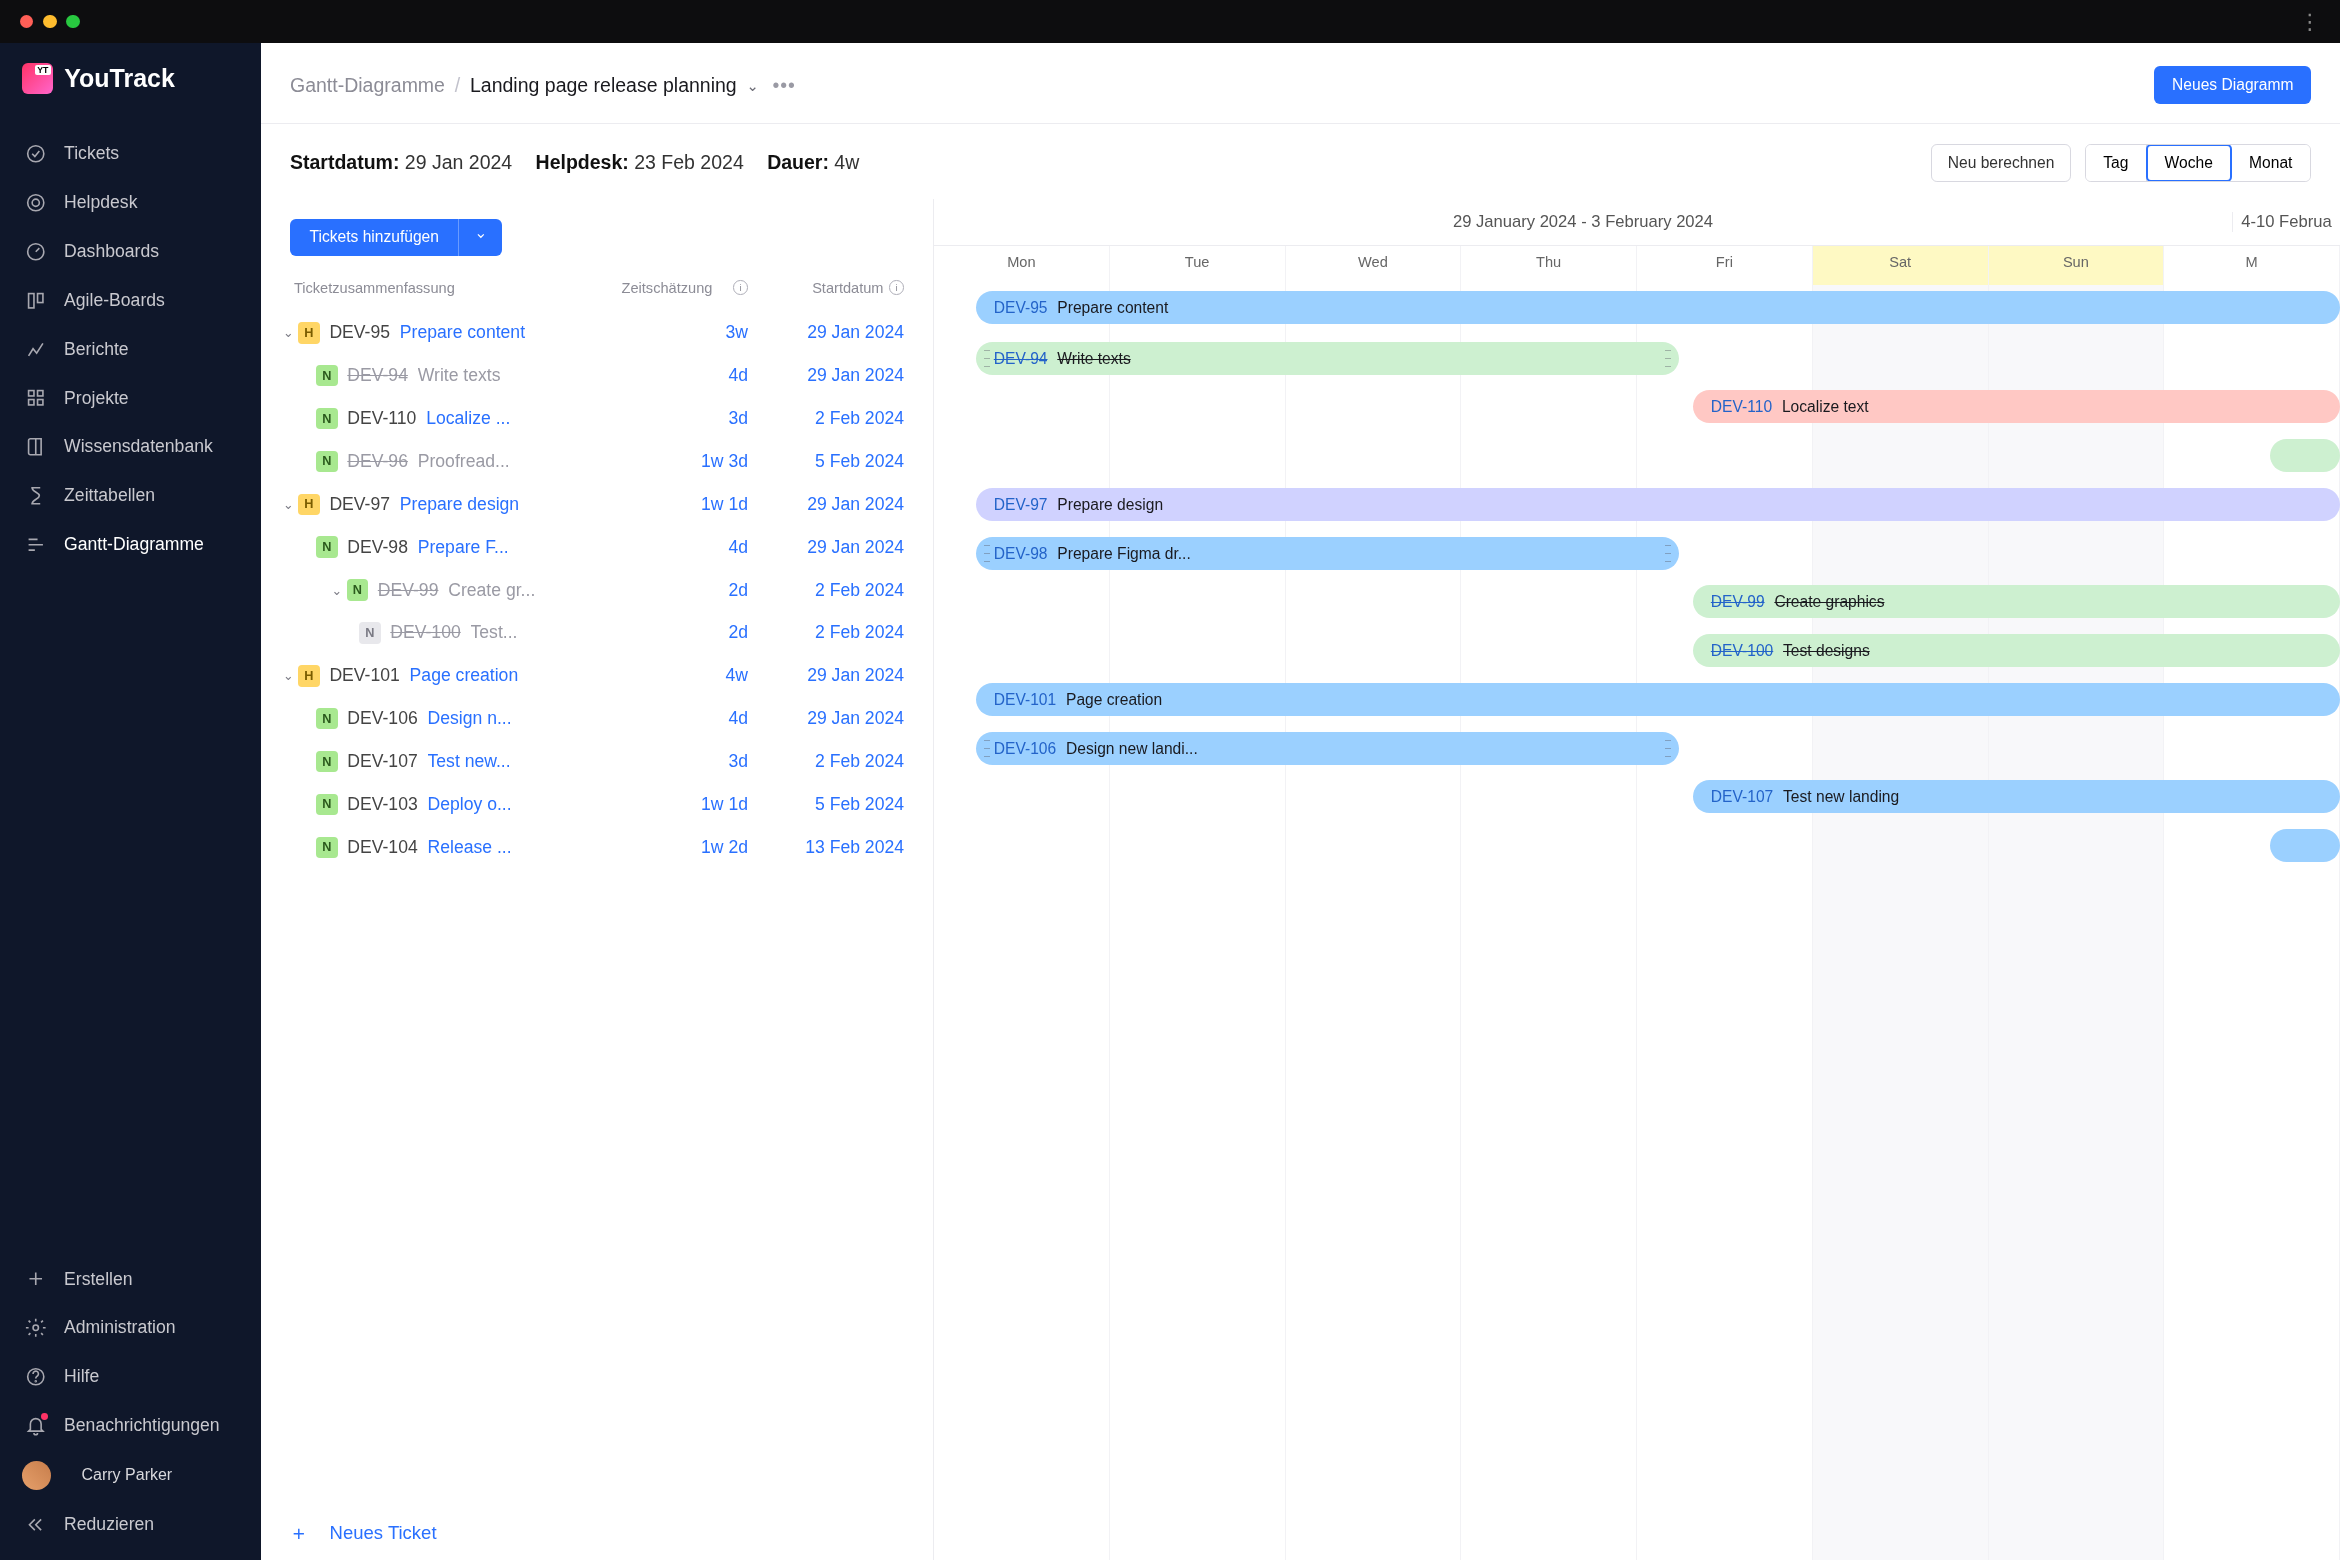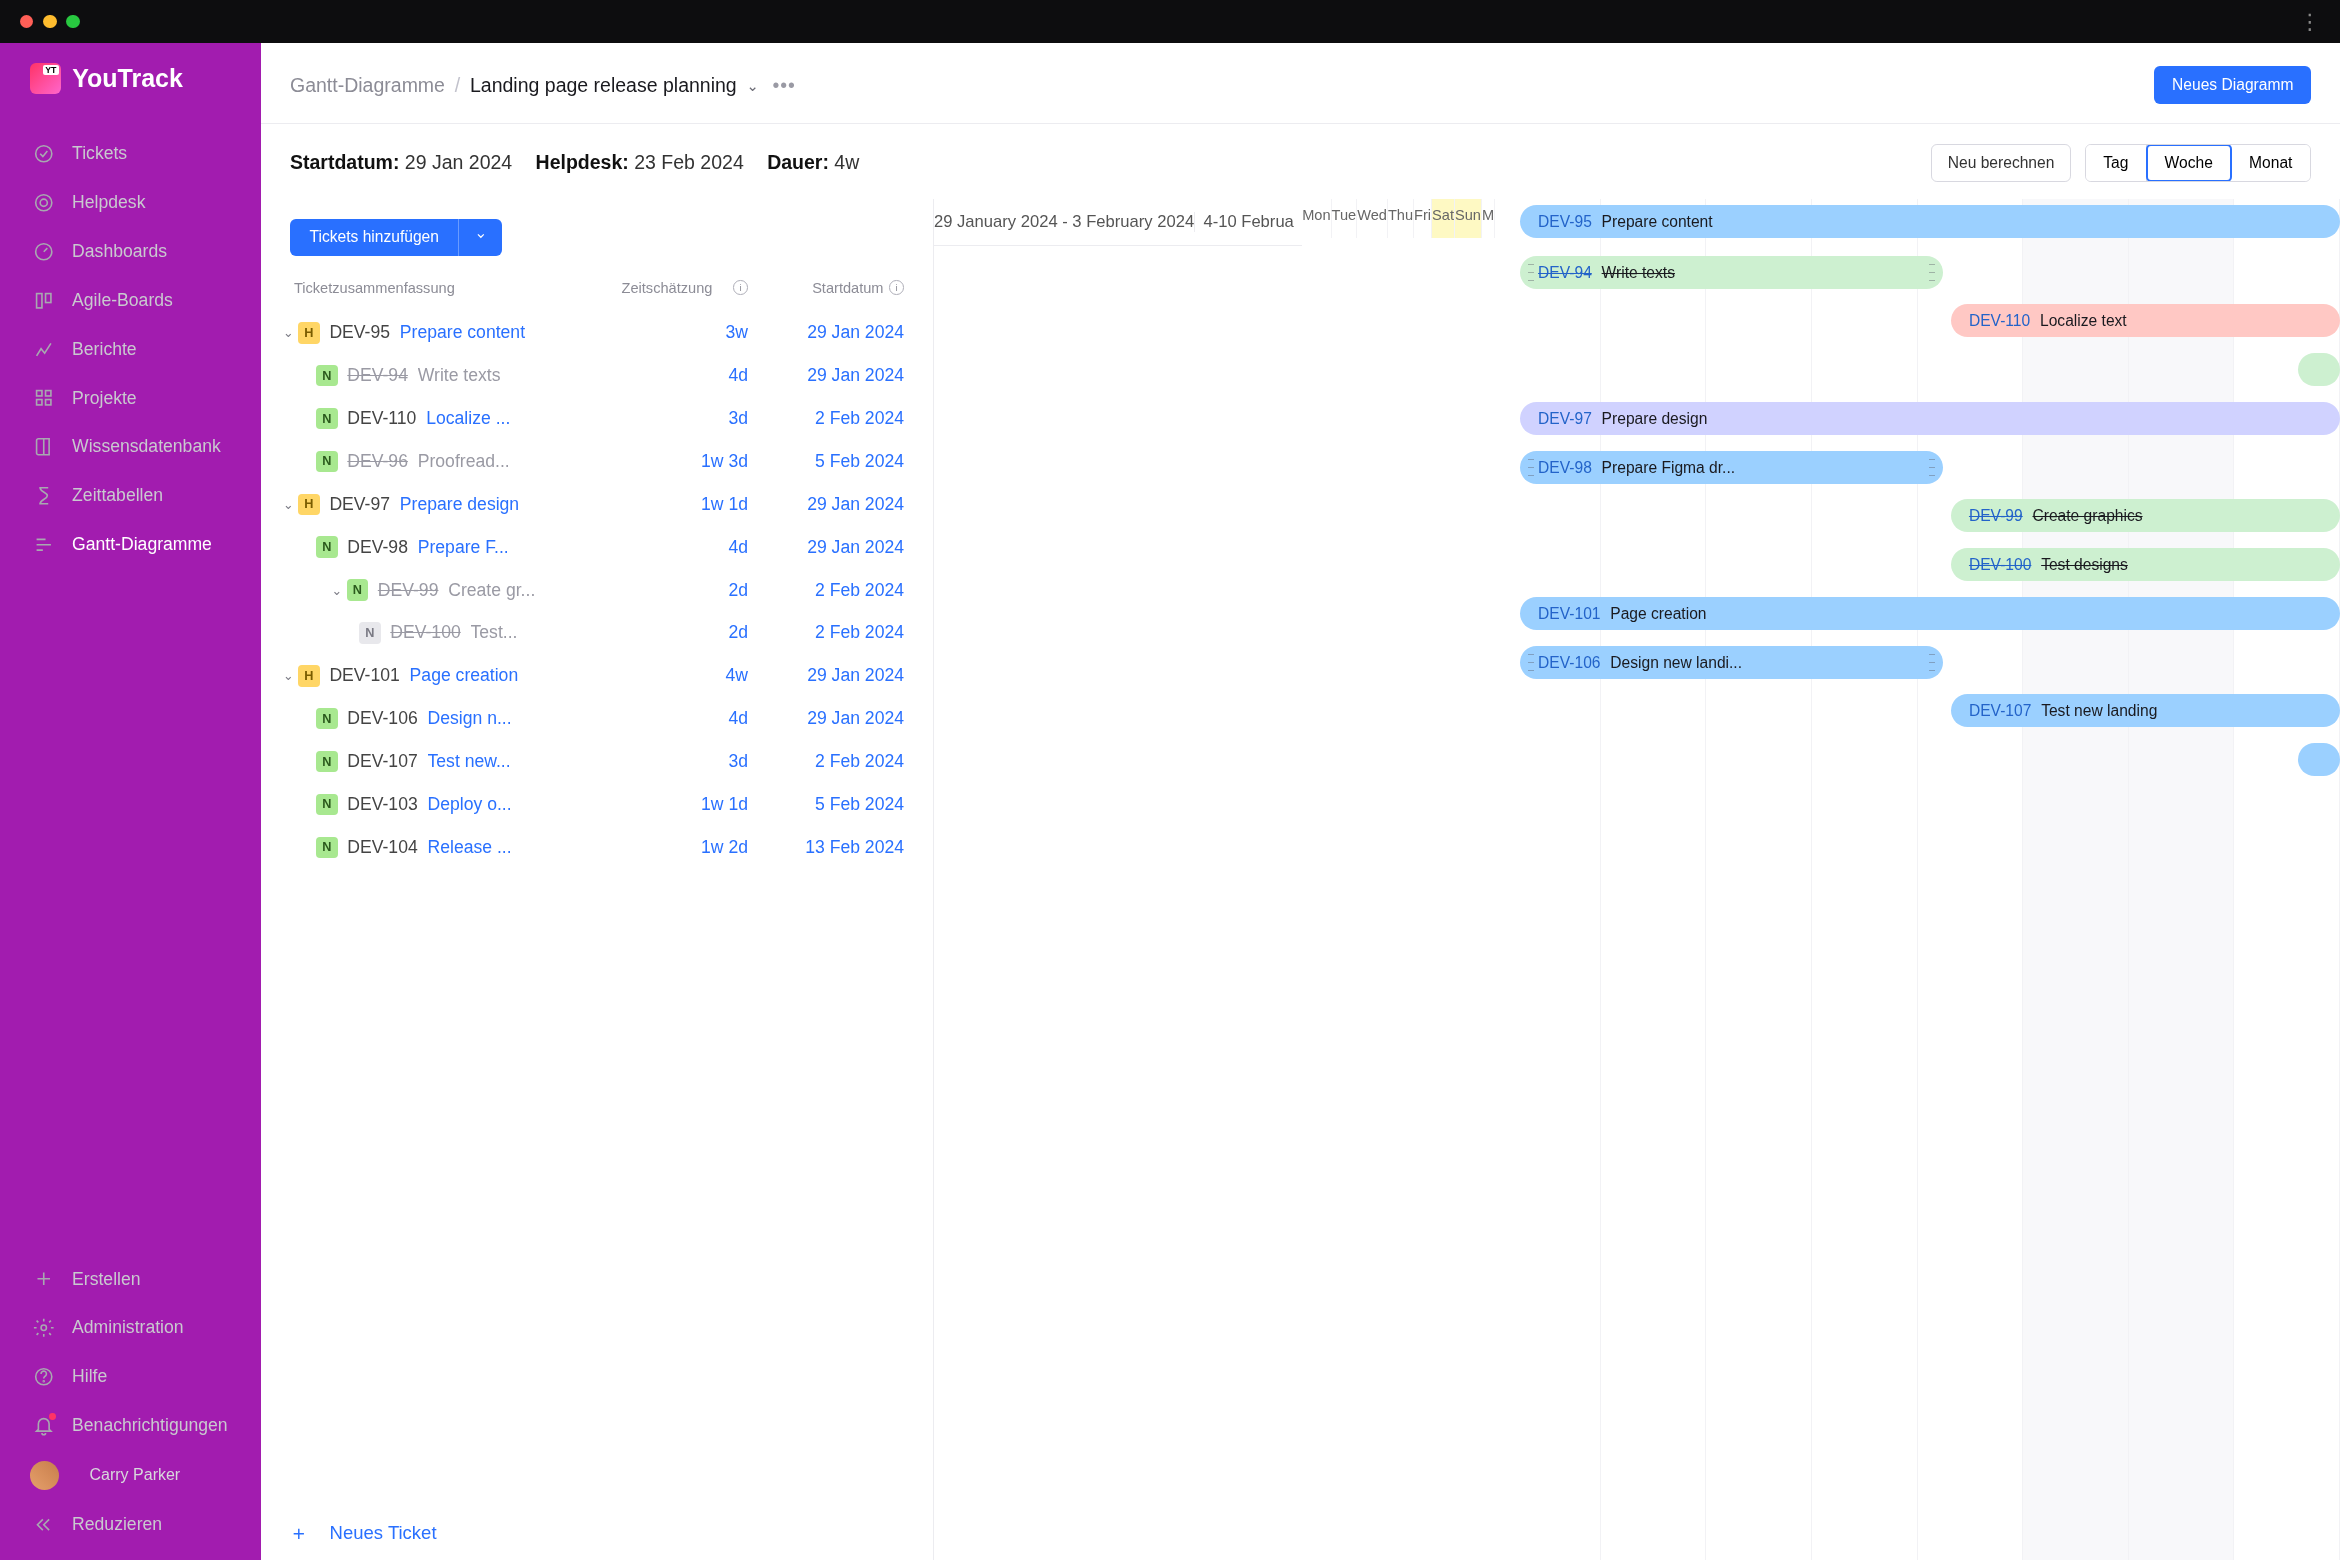--- a/index.html
+++ b/index.html
@@ -8,21 +8,21 @@
 .titlebar { background: #0d0d0f; height: 43px; display: flex; align-items: center; padding: 0 19.5px; justify-content: space-between; }
 .traffic { display: flex; gap: 9.8px; }
 .dot { width: 13.7px; height: 13.7px; border-radius: 50%; }
 .dot.red { background: #ff5f57; }
 .dot.yellow { background: #febc2e; }
 .dot.green { background: #28c840; }
 .titlebar .more { color: #888; font-size: 21.5px; }
 
 .app { display: flex; flex: 1; overflow: hidden; }
 
-.sidebar { background: #a21caf; width: 261px; min-width: 261px; display: flex; flex-direction: column; color: #d8d8dc; padding-top: 19.5px; padding-left: 8px; }
+.sidebar { background: #0f172a; width: 261px; min-width: 261px; display: flex; flex-direction: column; color: #d8d8dc; padding-top: 19.5px; }
 .logo-row { display: flex; align-items: center; gap: 11.7px; padding: 0 21.5px 27px 21.5px; }
 .logo-badge { width: 31px; height: 31px; background: linear-gradient(135deg, #ff3366, #ff66cc); border-radius: 5.9px; position: relative; }
 .logo-badge::after { content: "YT"; position: absolute; right: 2px; top: 2px; color: #000; font-size: 8.8px; font-weight: 700; background: #fff; padding: 0 2px; border-radius: 2px; }
 .logo-text { font-size: 25px; font-weight: 700; color: #fff; }
 .nav { display: flex; flex-direction: column; gap: 2px; margin-top: 9.8px; }
 .nav-item { display: flex; align-items: center; gap: 17.6px; padding: 12.7px 25px; font-size: 17.6px; cursor: pointer; color: #c9c9cf; }
 .nav-item.active { color: #fff; font-weight: 500; }
 .nav-ico { width: 21.5px; height: 21.5px; display: flex; align-items: center; justify-content: center; color: #a8a8b0; }
 .nav-ico svg { width: 21.5px; height: 21.5px; stroke: currentColor; fill: none; stroke-width: 1.8; }
 .sidebar-bottom { margin-top: auto; padding-bottom: 11.7px; }
@@ -75,21 +75,21 @@
 .prio-N { background: #a8e890; color: #2b5a1d; }
 .prio-Ng { background: #e8e8ec; color: #7a7a84; }
 .tid { color: #444; margin-right: 9.8px; white-space: nowrap; }
 .tid.done { text-decoration: line-through; color: #9a9aa4; }
 .ttitle { color: #2970ff; flex: 1; overflow: hidden; text-overflow: ellipsis; white-space: nowrap; cursor: pointer; }
 .ttitle.done { color: #9a9aa4; }
 .test { width: 98px; text-align: right; color: #2970ff; }
 .tdate { width: 156px; text-align: right; color: #2970ff; }
 .newticket { display: flex; align-items: center; gap: 22px; padding: 15.6px 29px; color: #2970ff; font-size: 18.5px; cursor: pointer; }
 
-.gantt { flex: 1; overflow: hidden; display: flex; flex-direction: row; background: #fff; }
+.gantt { flex: 1; overflow: hidden; display: flex; flex-direction: column; background: #fff; }
 .g-hdr1 { display: flex; height: 47px; align-items: center; font-size: 16.6px; color: #555; border-bottom: 1px solid #ececf0; }
 .g-week { flex: 1; text-align: center; border-right: 1px solid #ececf0; }
 .g-week2 { width: 107px; text-align: center; }
 .g-hdr2 { display: flex; height: 39px; z-index: 2; position: relative; }
 .g-day { flex: 1; text-align: center; font-size: 14.6px; color: #666; padding-top: 7.8px; border-right: 1px solid #f2f2f5; background: #fff; }
 .g-day.we { background: #fef9c3; }
 .g-body { flex: 1; position: relative; }
 .g-grid { position: absolute; inset: 0; display: flex; }
 .g-gridcol { flex: 1; border-right: 1px solid #f2f2f5; }
 .g-gridcol.we { background: #f8f8fa; }

